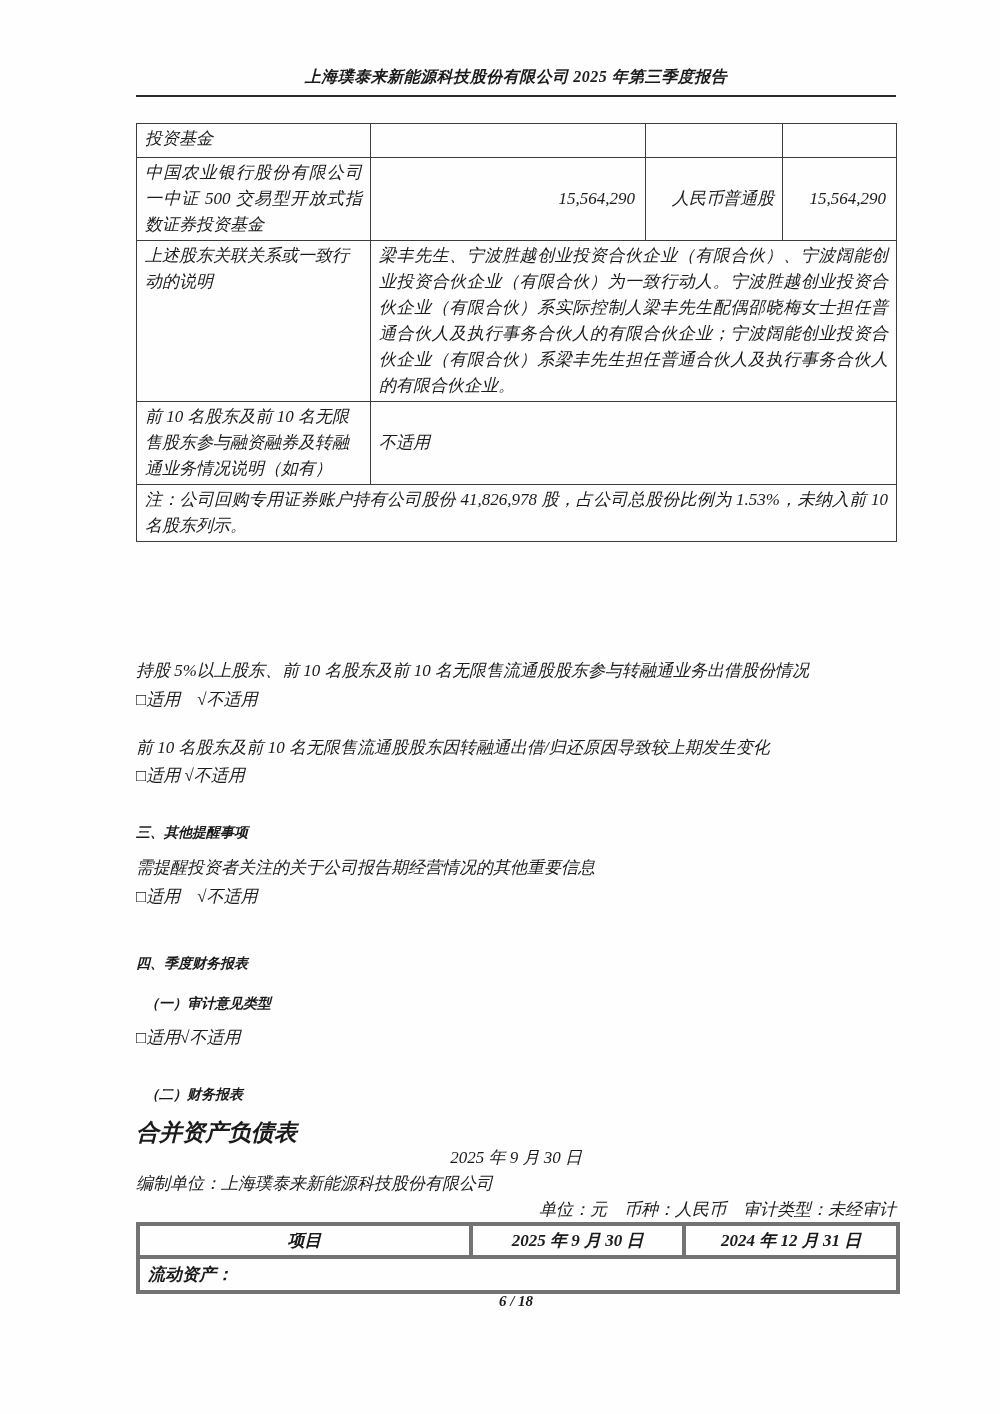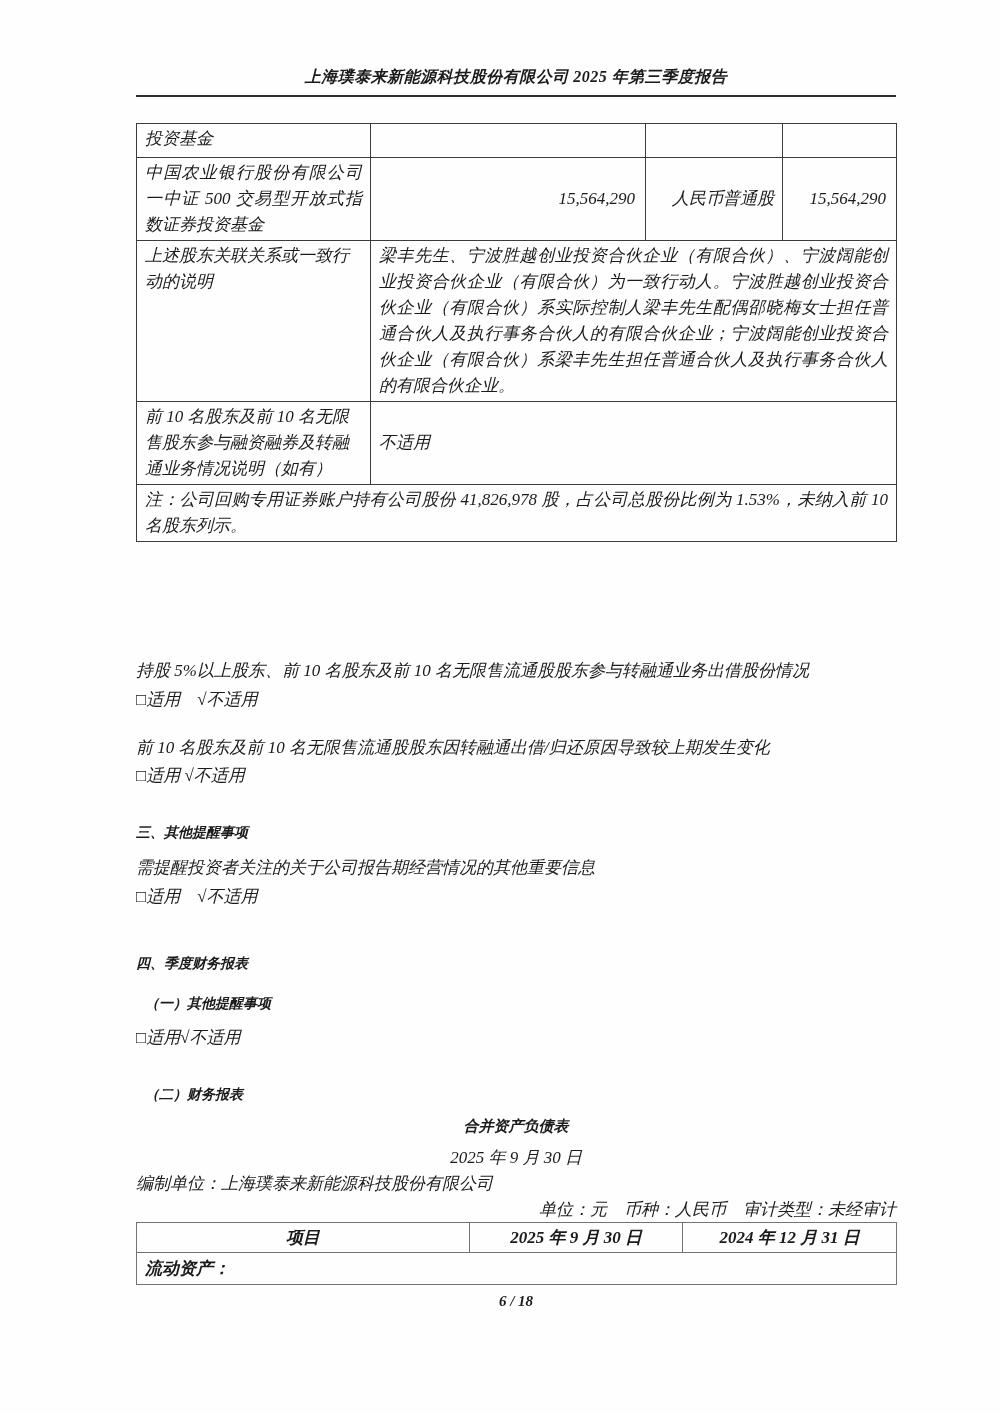--- a/index.html
+++ b/index.html
@@ -41,28 +41,28 @@
   .sec-h{font-size:14px;font-weight:bold;}
   .sec3-h{top:824px;}
   .sec3-body{top:856px;}
   .sec3-check{top:885px;}
   .sec4-h{top:955px;}
   .sec41-h{top:995px;padding-left:9px;box-sizing:border-box;}
   .sec41-check{top:1026px;}
   .sec42-h{top:1086px;padding-left:9px;box-sizing:border-box;}
 
   
-  .bs-title{top:1117px;text-align:center;font-weight:bold;font-size:15px;}
+  .bs-title{top:1117px;font-weight:bold;font-size:23px;}
   .bs-date{top:1146px;text-align:center;font-size:17px;}
   .bs-prep{top:1172px;font-size:17px;}
   .bs-units{top:1198px;text-align:right;font-size:17px;}
 
   
   .t2{top:1222px;border-collapse:collapse;table-layout:fixed;width:760px;font-size:17px;}
-  .t2 td{border:1px solid #737373;padding:0 8px;margin-top:36px;}
+  .t2 td{border:4px solid #737373;padding:0 8px;margin-top:36px;}
   .t2 .hdr td{font-weight:bold;text-align:center;height:29px;}
   .t2 .row1 td{font-weight:bold;text-align:left;height:31px;border-radius:9px;}
 
   .footer{top:1293px;text-align:center;font-weight:bold;font-size:15px;}
 </style>
 </head>
 <body>
 
 <div class="page">
 
@@ -108,21 +108,21 @@
 
   <div class="abs body-line s2-text">前 10 名股东及前 10 名无限售流通股股东因转融通出借/归还原因导致较上期发生变化</div>
   <div class="abs body-line s2-check">□适用 √不适用</div>
 
   <div class="abs sec-h sec3-h">三、其他提醒事项</div>
   <div class="abs body-line sec3-body">需提醒投资者关注的关于公司报告期经营情况的其他重要信息</div>
   <div class="abs body-line sec3-check">□适用　√不适用</div>
 
   <div class="abs sec-h sec4-h">四、季度财务报表</div>
 
-  <div class="abs sec-h sec41-h">（一）其他提醒事项</div>
+  <div class="abs sec-h sec41-h">（一）审计意见类型</div>
   <div class="abs sec-h sec42-h">（二）财务报表</div>
 
   <div class="abs body-line sec41-check">□适用√不适用</div>
 
   <div class="abs bs-title">合并资产负债表</div>
   <div class="abs bs-date">2025 年 9 月 30 日</div>
   <div class="abs bs-units">单位：元　币种：人民币　审计类型：未经审计</div>
   <div class="abs bs-prep">编制单位：上海璞泰来新能源科技股份有限公司</div>
 
   <table class="abs t2">

